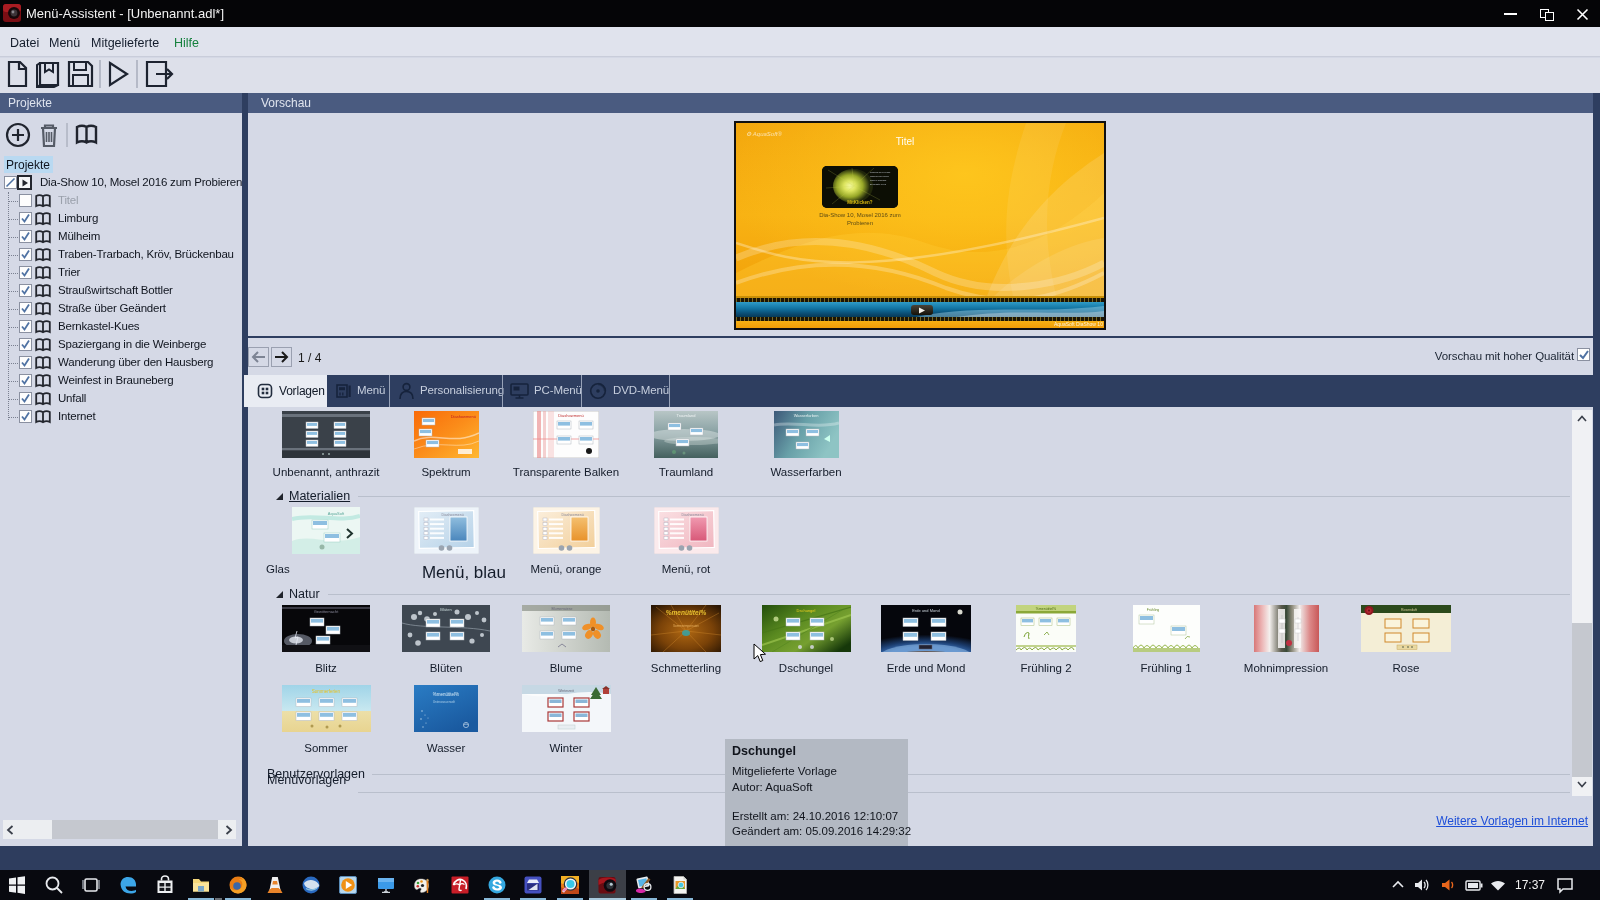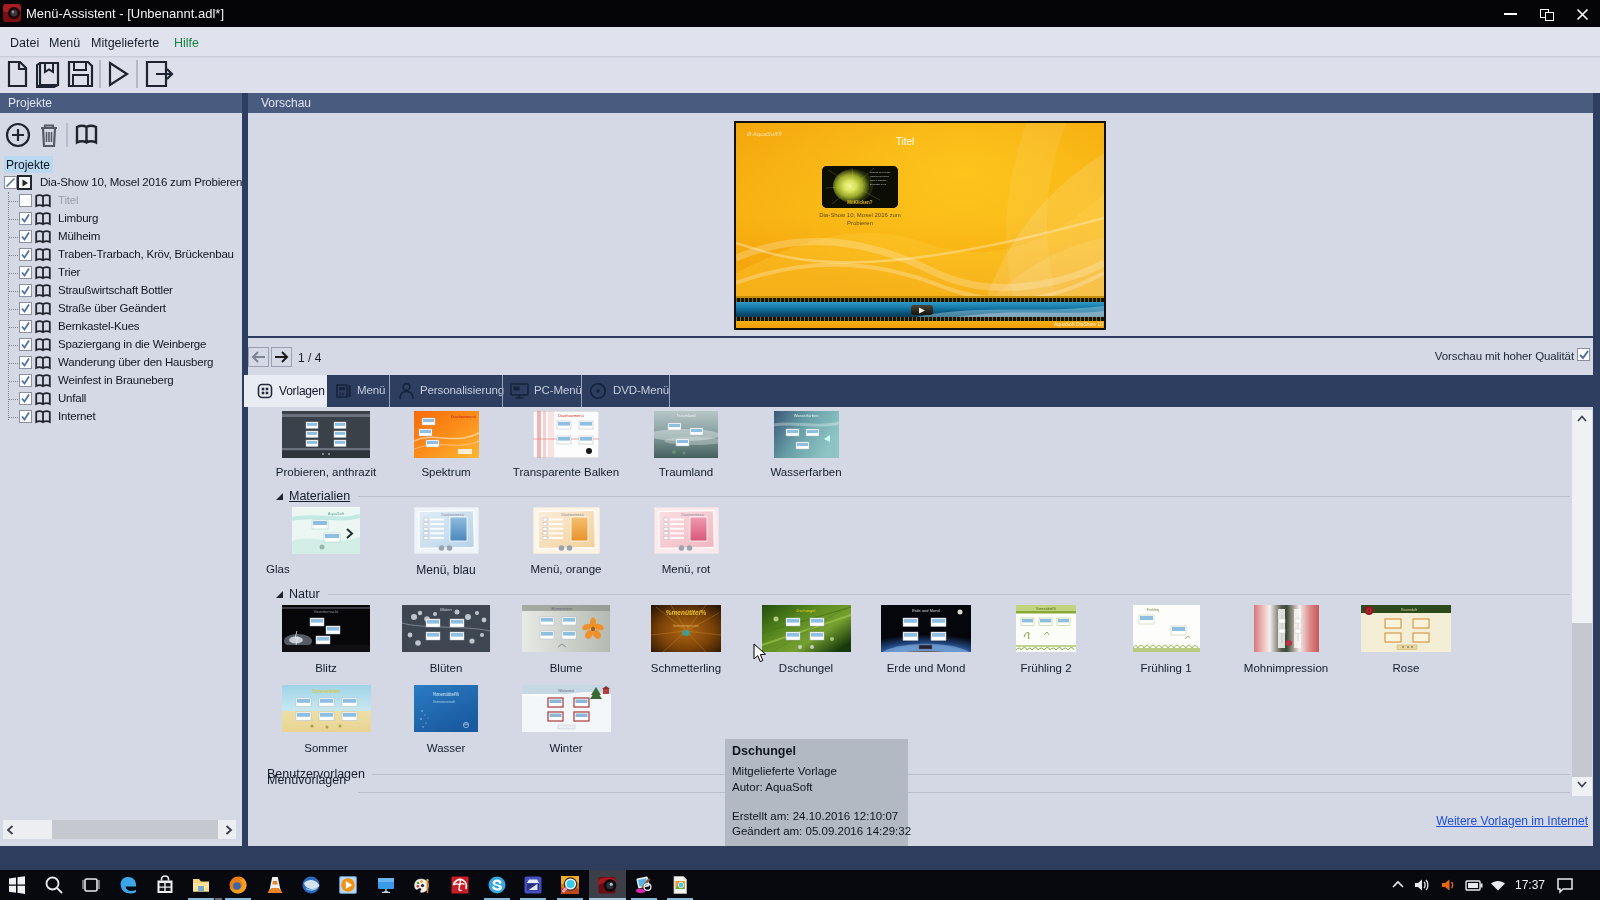--- a/index.html
+++ b/index.html
@@ -372,21 +372,21 @@
         <rect x="25" y="30" width="10" height="2.9" fill="#7ab4dc" opacity="0.85"></rect>
         <rect x="52" y="11" width="12" height="6.5" fill="#ffffff" stroke="#b0b8c0" stroke-width="0.5"></rect>
         <rect x="53" y="12" width="10" height="2.9" fill="#7ab4dc" opacity="0.85"></rect>
         <rect x="52" y="20" width="12" height="6.5" fill="#ffffff" stroke="#b0b8c0" stroke-width="0.5"></rect>
         <rect x="53" y="21" width="10" height="2.9" fill="#7ab4dc" opacity="0.85"></rect>
         <rect x="52" y="29" width="12" height="6.5" fill="#ffffff" stroke="#b0b8c0" stroke-width="0.5"></rect>
         <rect x="53" y="30" width="10" height="2.9" fill="#7ab4dc" opacity="0.85"></rect>
 <circle cx="41" cy="43" r="1" fill="#9aa"></circle>
         <circle cx="47" cy="43" r="1" fill="#9aa"></circle>
       </svg></div>
-    <div class="abs" style="left:18px;top:59px;width:120px;text-align:center;font-size:11.5px;color:#141c2a;white-space:nowrap;">Probieren, anthrazit</div>
+    <div class="abs" style="left:18px;top:59px;width:120px;text-align:center;font-size:11.5px;color:#141c2a;white-space:nowrap;">Unbenannt, anthrazit</div>
 <div class="abs" style="left:166px;top:4px;width:65px;height:47px;overflow:hidden;"><svg width="65" height="47">
         <defs>
           <linearGradient id="spk" x1="0" y1="0" x2="1" y2="1">
             <stop offset="0" stop-color="#f96a08"></stop>
             <stop offset="0.5" stop-color="#fb8d1a"></stop>
             <stop offset="1" stop-color="#ffb832"></stop>
           </linearGradient>
         </defs>
 <rect width="65" height="47" fill="url(#spk)"></rect>
 <path d="M0 30 C20 20 40 35 65 22" stroke="#fff" stroke-width="1.5" fill="none" opacity="0.5"></path>
@@ -502,21 +502,21 @@
           <rect x="16" y="20.7" width="14" height="2" fill="#fff" opacity="0.9"></rect>
           <rect x="10" y="24.8" width="4" height="3" fill="#fff" stroke="#aab" stroke-width="0.4"></rect>
           <rect x="16" y="25.3" width="14" height="2" fill="#fff" opacity="0.9"></rect>
           <rect x="10" y="29.4" width="4" height="3" fill="#fff" stroke="#aab" stroke-width="0.4"></rect>
           <rect x="16" y="29.9" width="14" height="2" fill="#fff" opacity="0.9"></rect>
         </g>
 <rect x="36" y="10" width="17" height="24" fill="url(#mbr)" stroke="#fff" stroke-width="0.8"></rect>
 <circle cx="27.5" cy="41" r="2.8" fill="#9aa4b0"></circle>
         <circle cx="35.5" cy="41" r="2.8" fill="#9aa4b0"></circle>
       </svg></div>
-    <div class="abs" style="left:138px;top:156px;width:120px;text-align:center;font-size:12px;color:#141c2a;white-space:nowrap;">Menü, blau</div>
+    <div class="abs" style="left:138px;top:156px;width:120px;text-align:right;font-size:17px;color:#141c2a;white-space:nowrap;">Menü, blau</div>
 <div class="abs" style="left:285px;top:100px;width:67px;height:47px;overflow:hidden;"><svg width="67" height="47">
         <rect width="67" height="47" fill="#fdf4e6" stroke="#c8ccd4" stroke-width="0.5"></rect>
 <defs>
           <linearGradient id="moi" x1="0" y1="0" x2="1" y2="1">
             <stop offset="0" stop-color="#fbeedb"></stop>
             <stop offset="1" stop-color="#f2cf9a"></stop>
           </linearGradient>
 <linearGradient id="mor" x1="0" y1="0" x2="0" y2="1">
             <stop offset="0" stop-color="#f4c070"></stop>
             <stop offset="1" stop-color="#e8922a"></stop>

